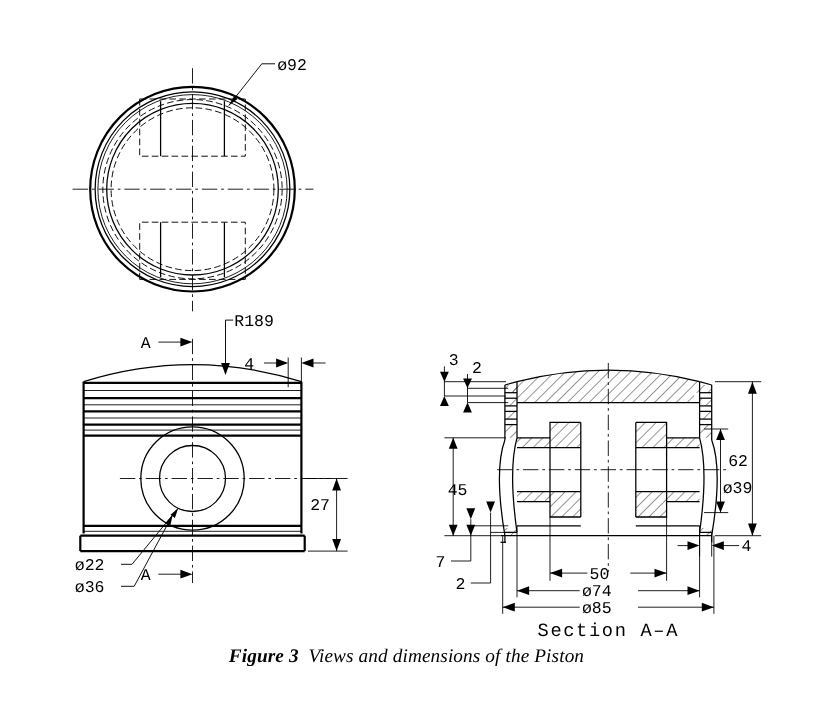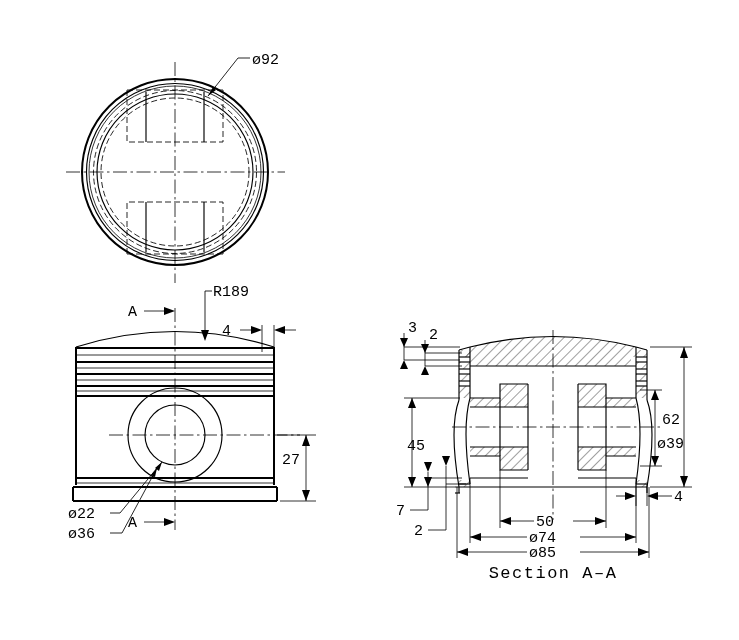--- a/index.html
+++ b/index.html
@@ -381,14 +381,17 @@
         <line class="dim" x1="580" y1="552" x2="649" y2="552"></line>
         <polygon class="arw" points="457,552 468,548 468,556"></polygon>
         <polygon class="arw" points="649,552 638,548 638,556"></polygon>
         <text class="dtxt" x="529" y="557">ø85</text>
       </g>
 
       <text class="dtxt-lg" x="553" y="578" text-anchor="middle">Section  A–A</text>
     </g>
   </svg>
 
+  <div class="caption">
+    <span class="fig-no">Figure 3</span><span class="gap"></span><span class="fig-txt">Views and dimensions of the Piston</span>
+  </div>
 
 </div>
 
 </body></html>

